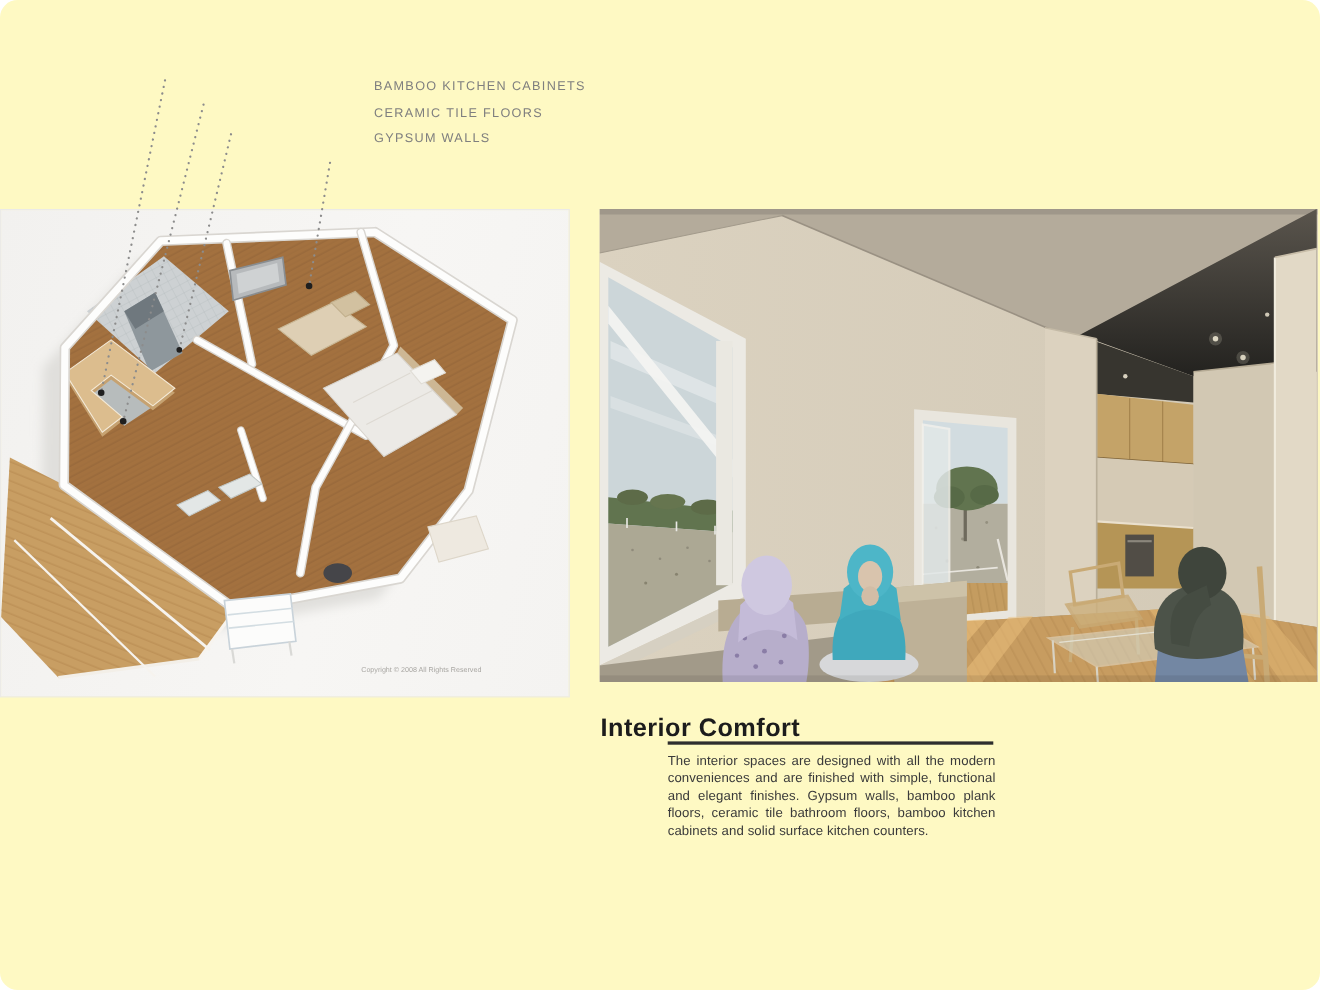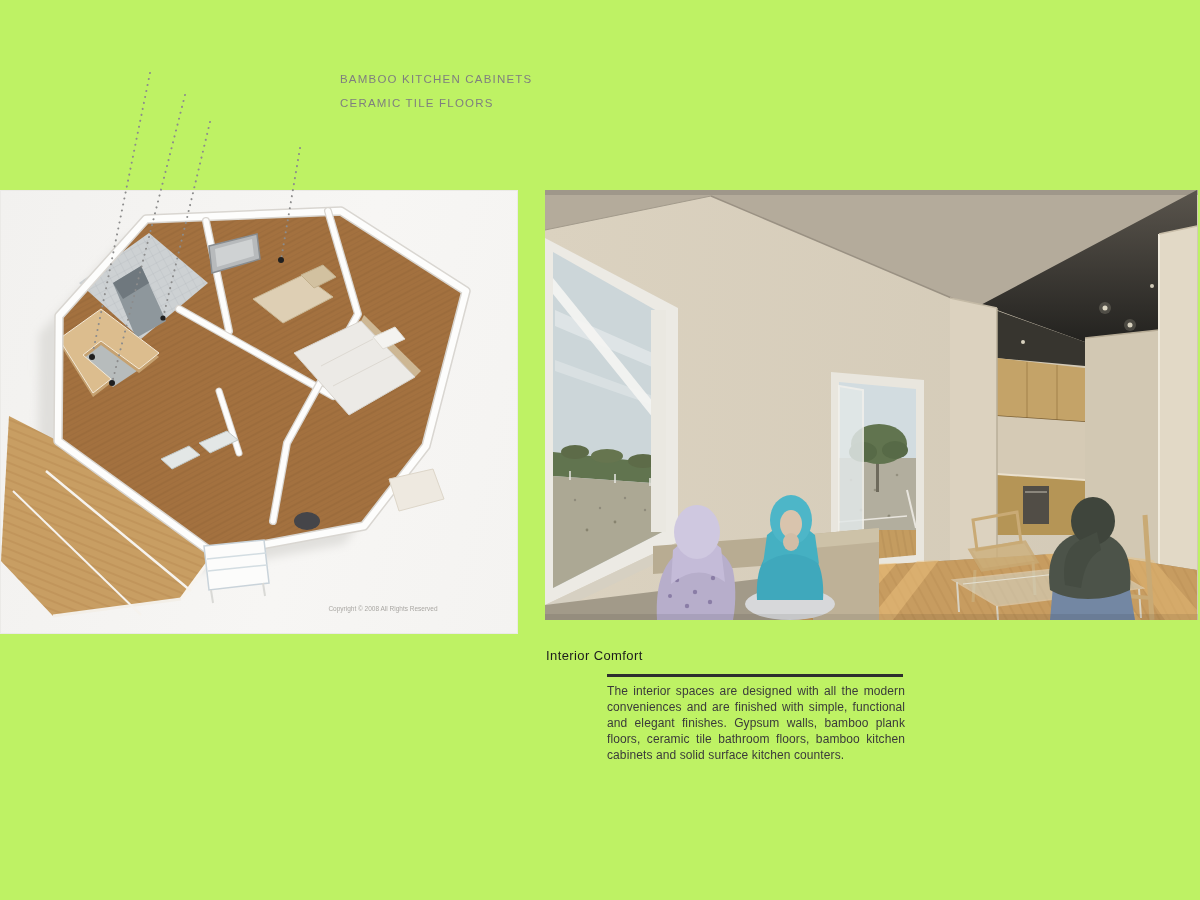--- a/index.html
+++ b/index.html
@@ -1,52 +1,53 @@
 <!DOCTYPE html>
 <html><head>
 <meta charset="utf-8">
 <style>
   html,body{margin:0;padding:0;background:#ffffff;}
   body{width:1200px;height:900px;position:relative;overflow:hidden;
        font-family:"Liberation Sans", sans-serif;}
-  .stage{position:absolute;inset:0;background:#bef264;}
+  .stage{position:absolute;inset:0;background:#fef9c3;border-radius:16px;}
 
   
   .anno{position:absolute;left:340px;top:73px;color:#7f7f7f;
         font-size:11.5px;letter-spacing:1.2px;font-weight:400;}
   .anno div{height:23.5px;line-height:13px;white-space:nowrap;}
 
   
   .plan-panel{position:absolute;left:0px;top:190px;width:518px;height:444px;
       background:linear-gradient(105deg,#f2f1ef 0%,#f7f6f4 60%,#f4f3f1 100%);
       border:1px solid #ebeae7;box-sizing:border-box;}
   .photo-panel{position:absolute;left:545px;top:190px;width:653px;height:430px;
       background:#d8cfbd;overflow:hidden;}
 
   .leader-overlay{position:absolute;left:0;top:0;width:520px;height:640px;
       pointer-events:none;z-index:30;}
 
   
   .section-title{position:absolute;left:546px;top:648px;margin:0;
-      font-size:13px;font-weight:400;color:#1c1c1c;letter-spacing:0.4px;}
+      font-size:23px;font-weight:700;color:#1c1c1c;letter-spacing:0.4px;}
   .section-rule{position:absolute;left:607px;top:674px;width:296px;height:2.5px;
       background:#2e2e2e;}
   .section-body{position:absolute;left:607px;top:684px;width:298px;margin:0;
       font-size:12px;line-height:15.9px;color:#3a3a3a;text-align:justify;
       letter-spacing:0.1px;}
   svg text{font-family:"Liberation Sans", sans-serif;}
 </style>
 </head>
 <body>
 
 <div class="stage">
 
   <div class="anno">
     <div>BAMBOO KITCHEN CABINETS</div>
     <div>CERAMIC TILE FLOORS</div>
+    <div>GYPSUM WALLS</div>
   </div>
 
   <div class="plan-panel">
     <svg width="518" height="444" viewBox="0 0 518 444">
       <defs>
         <pattern id="planks" width="9" height="9" patternUnits="userSpaceOnUse" patternTransform="rotate(-28)">
           <line x1="0" y1="1" x2="9" y2="1" stroke="#7d5531" stroke-width="1" opacity="0.4"></line>
           <line x1="0" y1="5.5" x2="9" y2="5.5" stroke="#8a5f36" stroke-width="0.7" opacity="0.3"></line>
         </pattern>
         <pattern id="deckplanks" width="8" height="8" patternUnits="userSpaceOnUse" patternTransform="rotate(22)">

